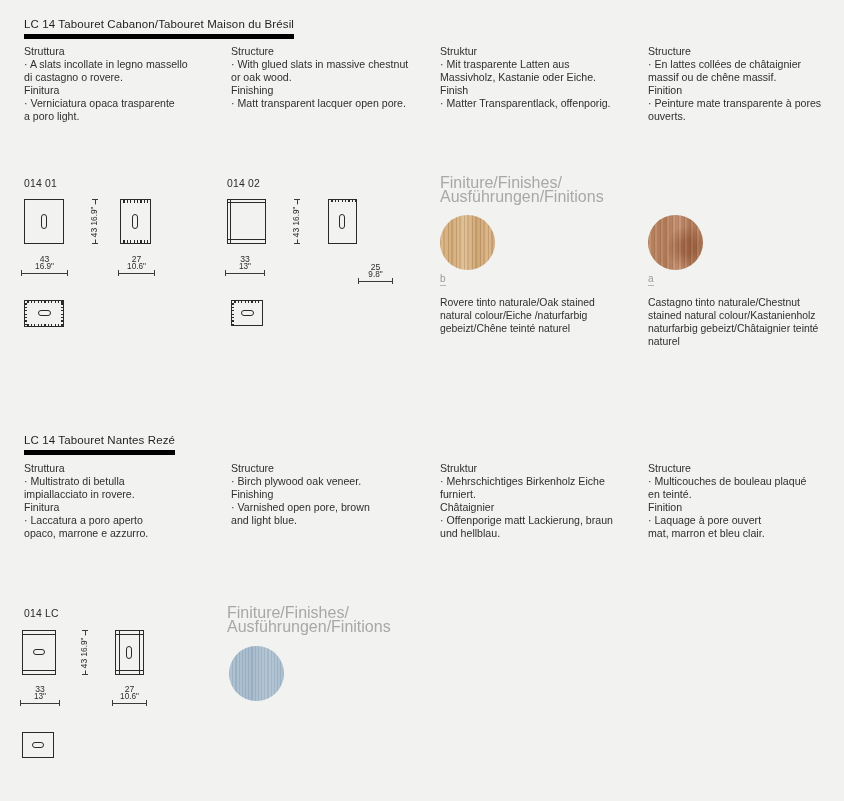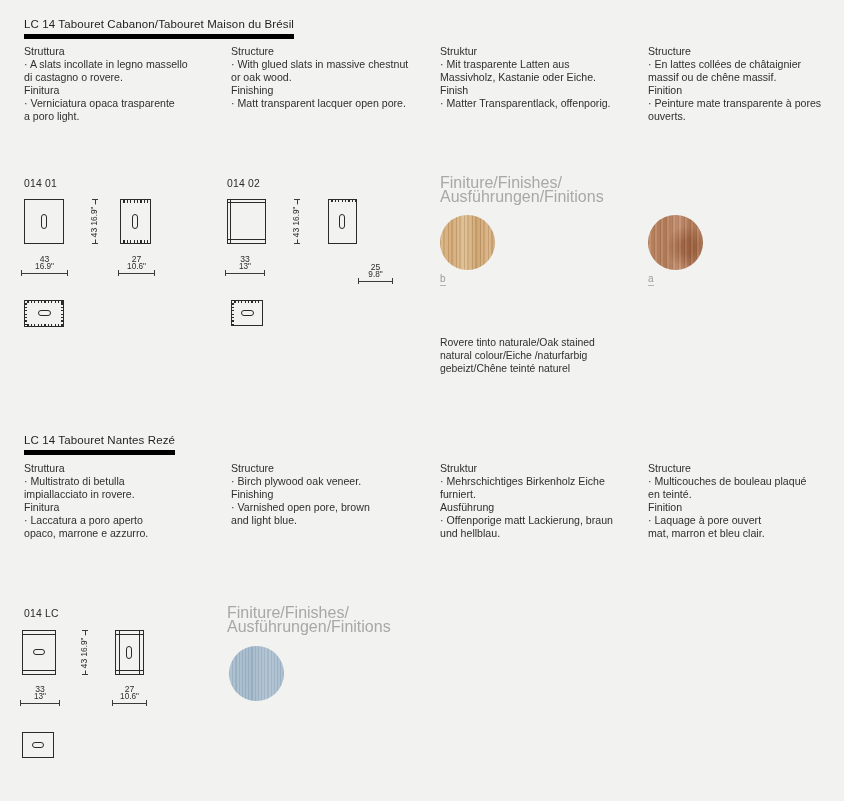--- a/index.html
+++ b/index.html
@@ -167,21 +167,20 @@
     font-size:10px;color:#9a9a98;
     border-bottom:1px solid #b4b4b2;
     padding-bottom:1px;
     line-height:10px;
   }
   .sw-caption{
     position:absolute;
     font-size:10.4px;line-height:13px;
     color:#2f2f2f;
     width:200px;
-    margin-top:40px;
   }
 </style>
 </head>
 <body>
 
 <div class="page">
 
   <div class="sec-title" style="left:24px;top:18px;">LC 14 Tabouret Cabanon/Tabouret Maison du Brésil</div>
 
   <div class="desc" style="left:24px;top:45px;width:200px;">
@@ -327,20 +326,21 @@
     <span>Finiture/Finishes/</span><br>
     <span>Ausführungen/Finitions</span>
   </div>
 
   <div class="swatch sw-oak" style="left:440px;top:215px;width:55px;height:55px;"></div>
   <div class="sw-marker" style="left:440px;top:274px;">b</div>
   <div class="sw-caption" style="left:440px;top:296px;width:185px;">Rovere tinto naturale/Oak stained natural colour/Eiche /naturfarbig gebeizt/Chêne teinté naturel</div>
 
   <div class="swatch sw-chestnut" style="left:648px;top:215px;width:55px;height:55px;"></div>
   <div class="sw-marker" style="left:648px;top:274px;">a</div>
+  <div class="sw-caption" style="left:648px;top:296px;width:180px;">Castagno tinto naturale/Chestnut stained natural colour/Kastanienholz naturfarbig gebeizt/Châtaignier teinté naturel</div>
 
   <div class="sec-title" style="left:24px;top:434px;">LC 14 Tabouret Nantes Rezé</div>
 
   <div class="desc" style="left:24px;top:462px;width:200px;">
     <span class="lbl">Struttura</span>
     <span class="li">· Multistrato di betulla</span>
     <span class="li">impiallacciato in rovere.</span>
     <span class="lbl">Finitura</span>
     <span class="li">· Laccatura a poro aperto</span>
     <span class="li">opaco, marrone e azzurro.</span>
@@ -351,21 +351,21 @@
     <span class="li">· Birch plywood oak veneer.</span>
     <span class="lbl">Finishing</span>
     <span class="li">· Varnished open pore, brown</span>
     <span class="li">and light blue.</span>
   </div>
 
   <div class="desc" style="left:440px;top:462px;width:200px;">
     <span class="lbl">Struktur</span>
     <span class="li">· Mehrschichtiges Birkenholz Eiche</span>
     <span class="li">furniert.</span>
-    <span class="lbl">Ausführung</span>
+    <span class="lbl">Châtaignier</span>
     <span class="li">· Offenporige matt Lackierung, braun</span>
     <span class="li">und hellblau.</span>
   </div>
 
   <div class="desc" style="left:648px;top:462px;width:195px;">
     <span class="lbl">Structure</span>
     <span class="li">· Multicouches de bouleau plaqué</span>
     <span class="li">en teinté.</span>
     <span class="lbl">Finition</span>
     <span class="li">· Laquage à pore ouvert</span>

